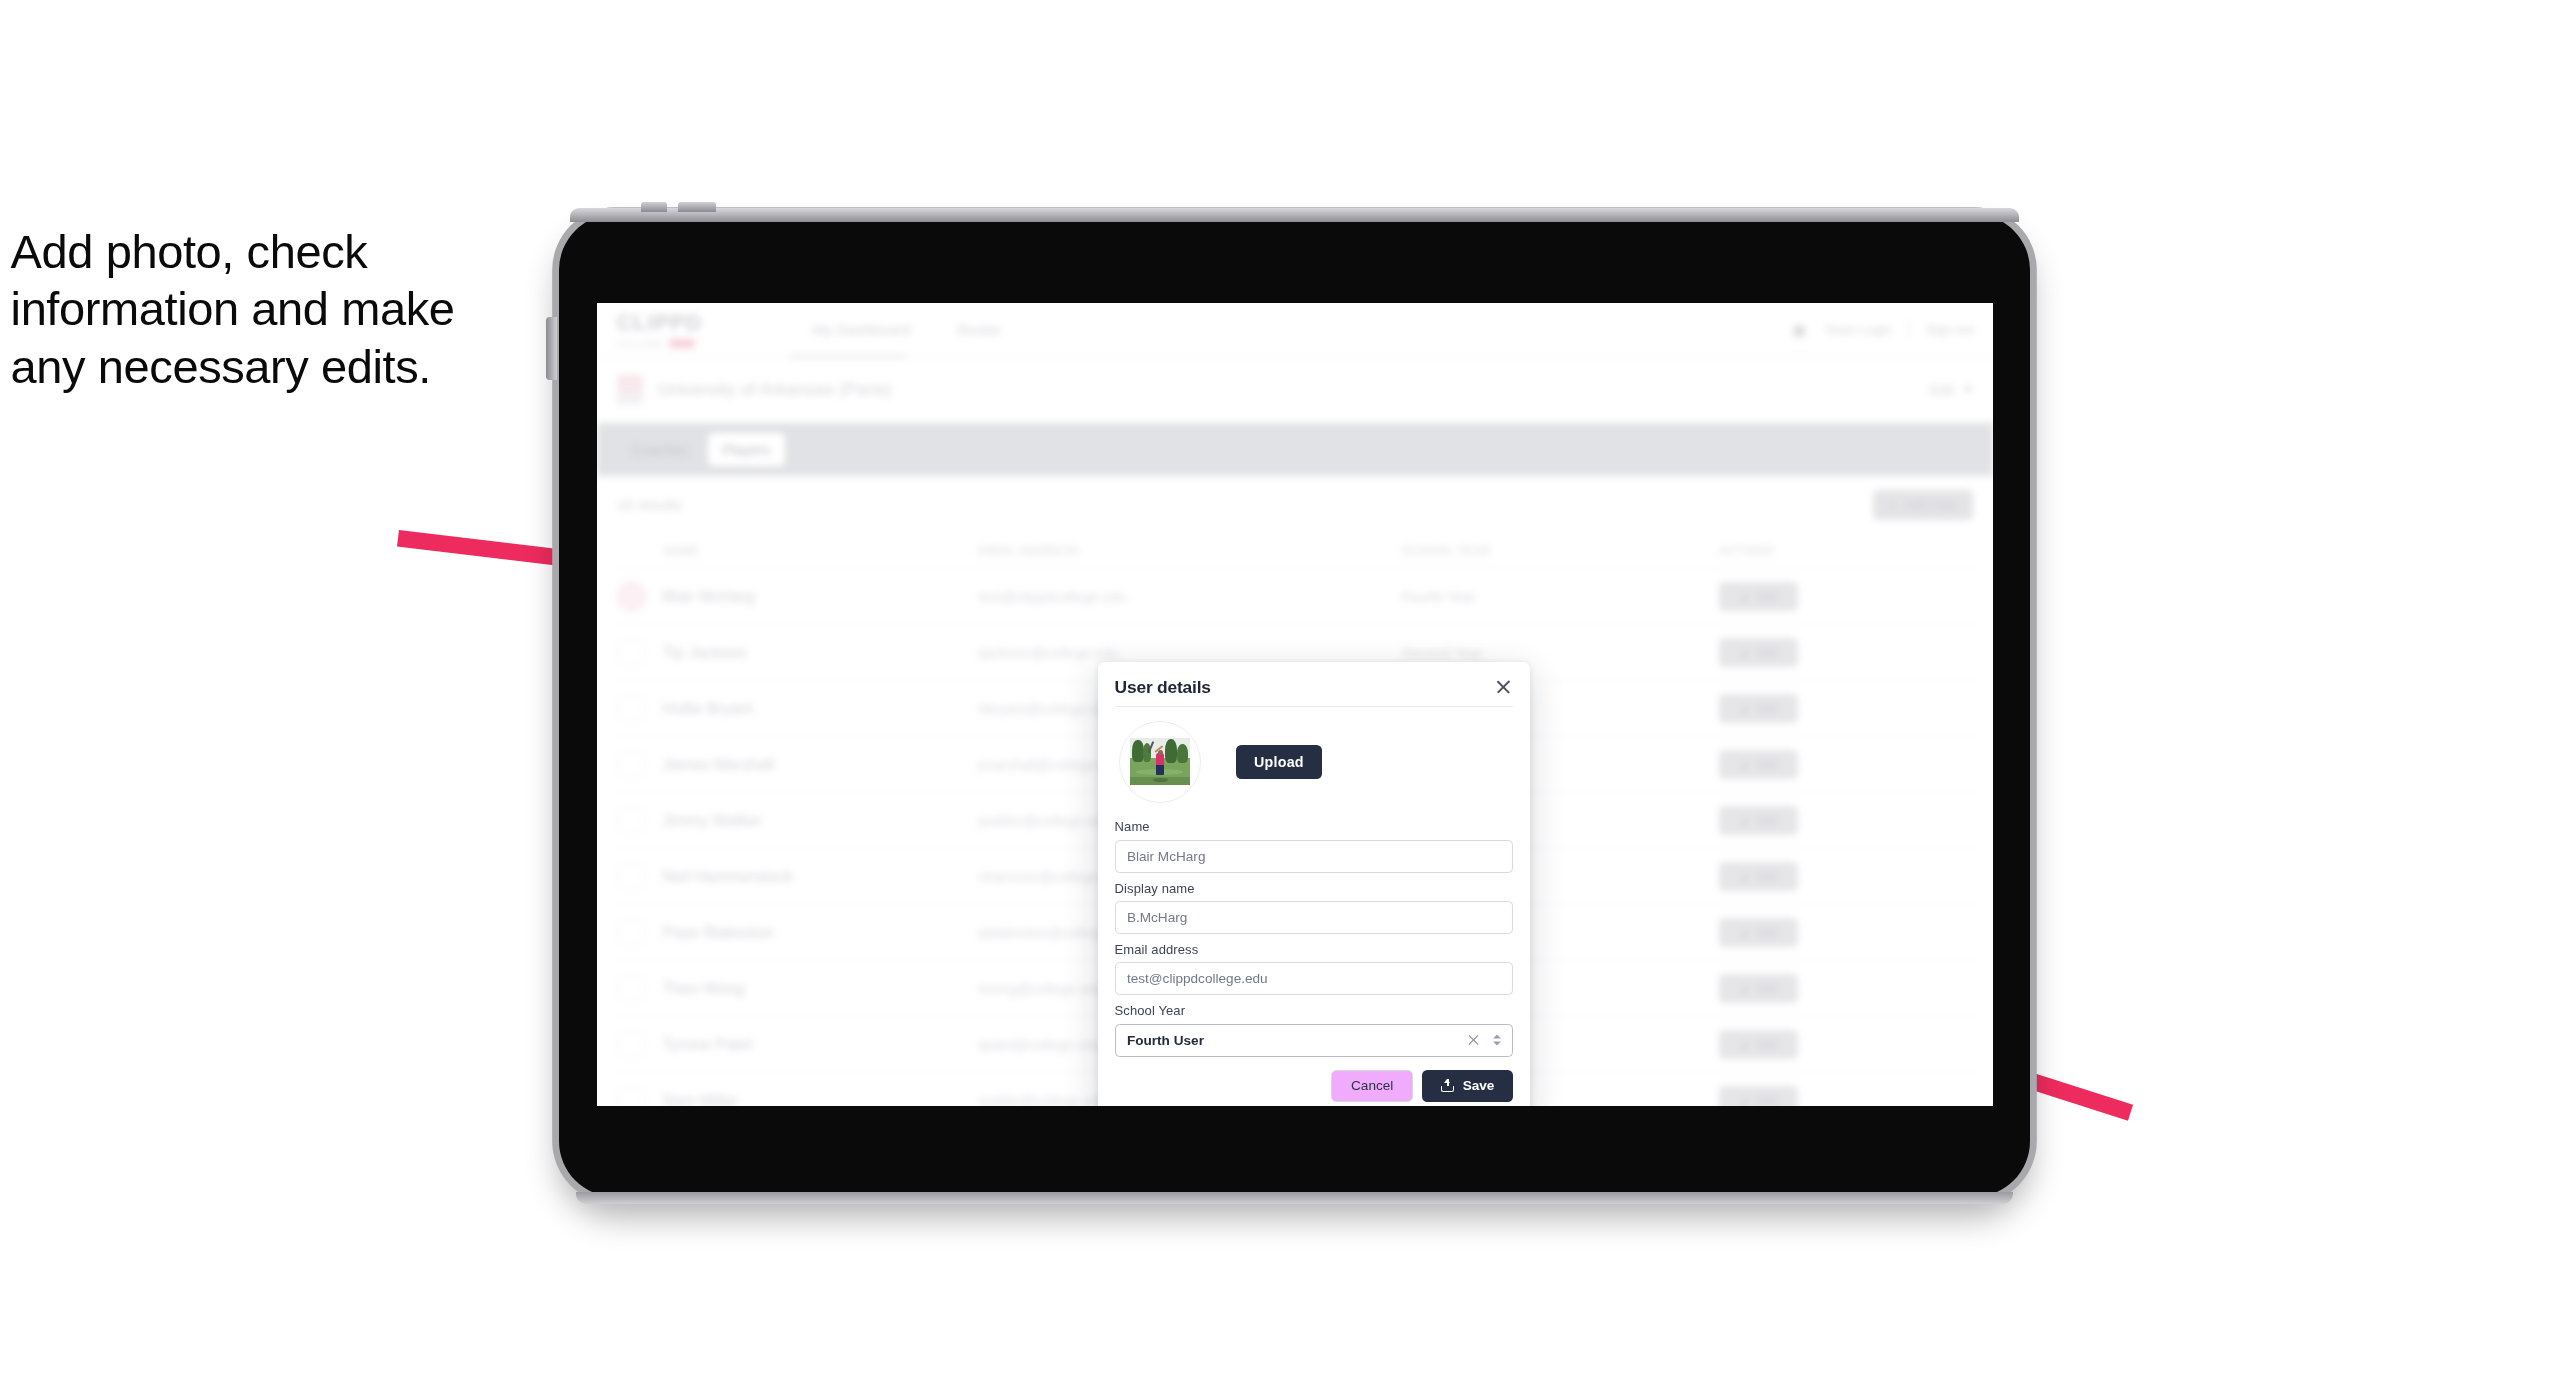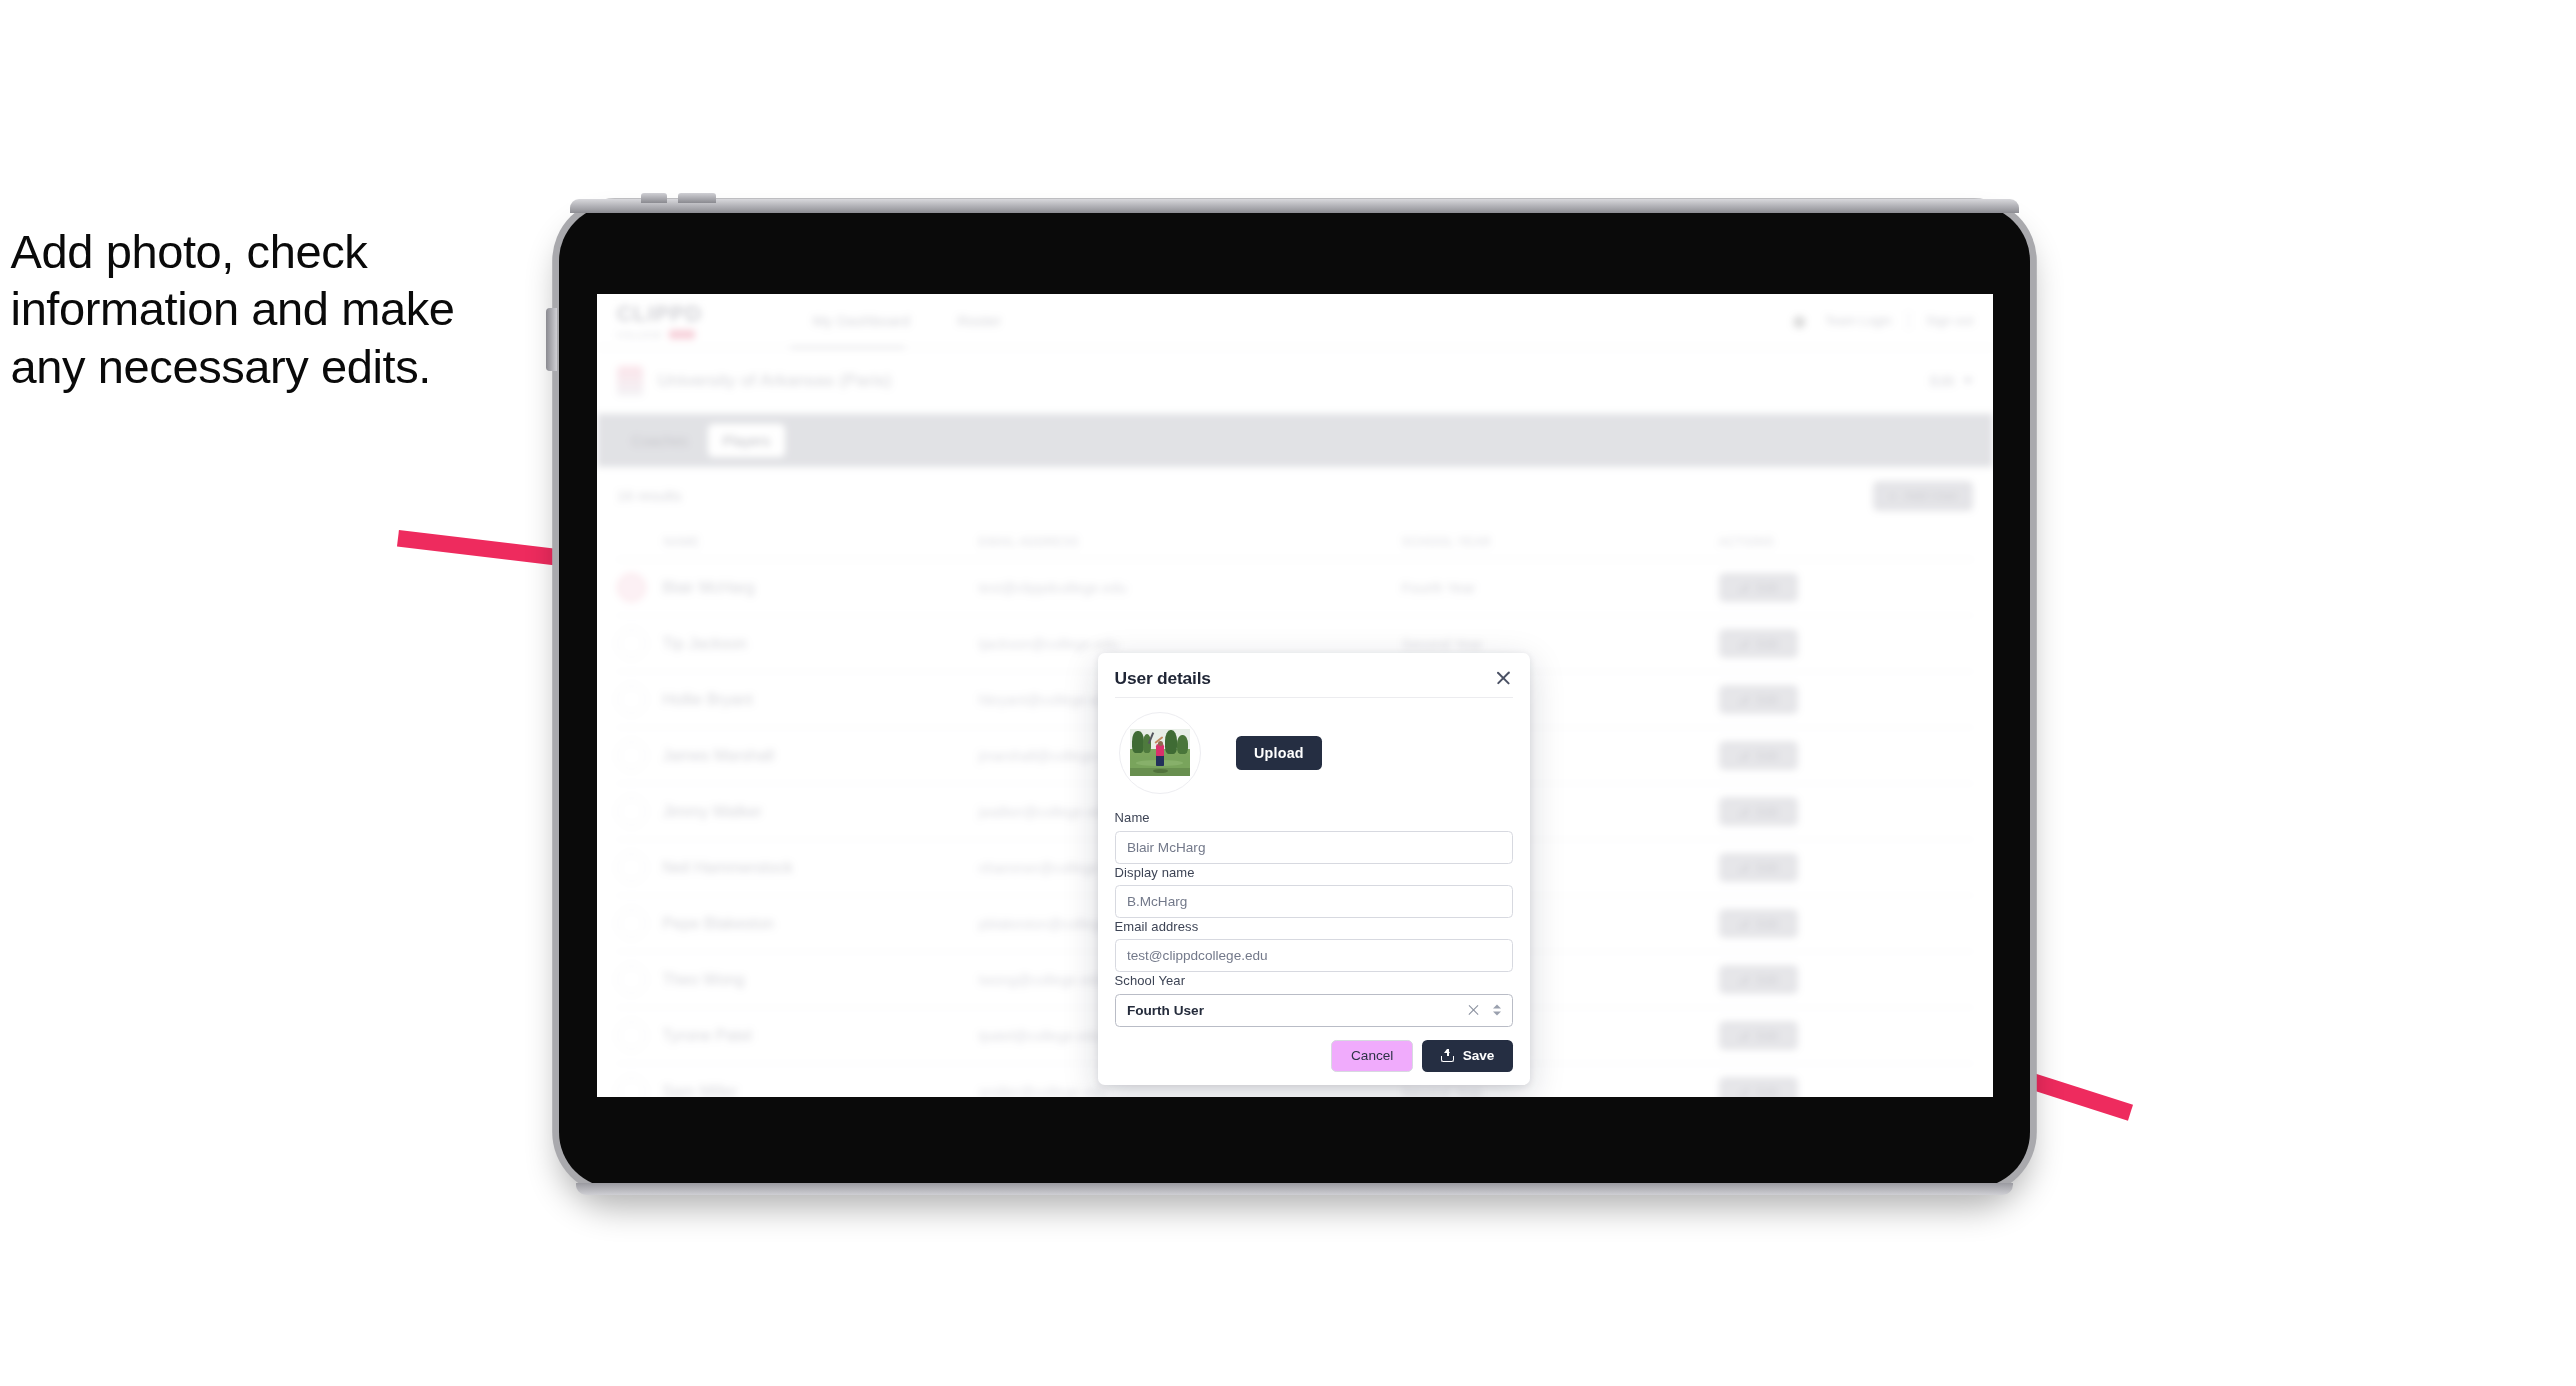--- a/index.html
+++ b/index.html
@@ -24,21 +24,21 @@
   #annot-left  { left: 10.6px;  top: 223px;  width: 528px; }
   #annot-right { left: 2176px; top: 1034px; width: 393px; }
   .annot b { font-weight: 700; }
 
   
   .arrow-svg { position: absolute; overflow: visible; pointer-events: none; }
 
   
   .device {
     position: absolute;
-    left: 559px; top: 205px;
+    left: 559px; top: 214px;
     width: 1471px; height: 983px;
     border-radius: 56px;
     background: #0a0a0a;
     box-shadow: 0 0 0 6.8px #a9a9ad, 0 19.6px 33px rgba(0,0,0,.30);
   }
   .device-rim-top {
     position: absolute; left: 10.6px; right: 10.6px; top: -6px; height: 13.6px;
     border-radius: 9px 9px 0 0;
     background: linear-gradient(#d8d8dc, #8d8d93);
   }
@@ -231,21 +231,21 @@
   .p-club { position: absolute; left: 20.4px; top: 3px; width: 1.5px; height: 12px; background: #55565e; transform: rotate(22deg); }
   .p-shadow { position: absolute; left: 23.4px; bottom: 3.8px; width: 15px; height: 3.8px; background: rgba(40,60,25,.35); border-radius: 50%; }
 
   .upload-btn {
     background: #252e42; color: #fff;
     font-size: 14.3px; font-weight: 600;
     padding: 9px 18px; border-radius: 5.3px;
     border: none; cursor: pointer; letter-spacing: 0.2px;
   }
 
-  .field { margin-bottom: 1px; }
+  .field { margin-bottom: 8px; }
   .field-label {
     display: block; font-size: 13px; color: #3d4455;
     margin-bottom: 5.3px; letter-spacing: 0.1px;
   }
   .field-input {
     width: 100%; height: 33px;
     border: 0.8px solid #d7d9e0; border-radius: 4.5px;
     padding: 0 11.3px; font-size: 13.6px; color: #73798a;
     font-family: "Liberation Sans", sans-serif;
     background: #fff; outline: none;

